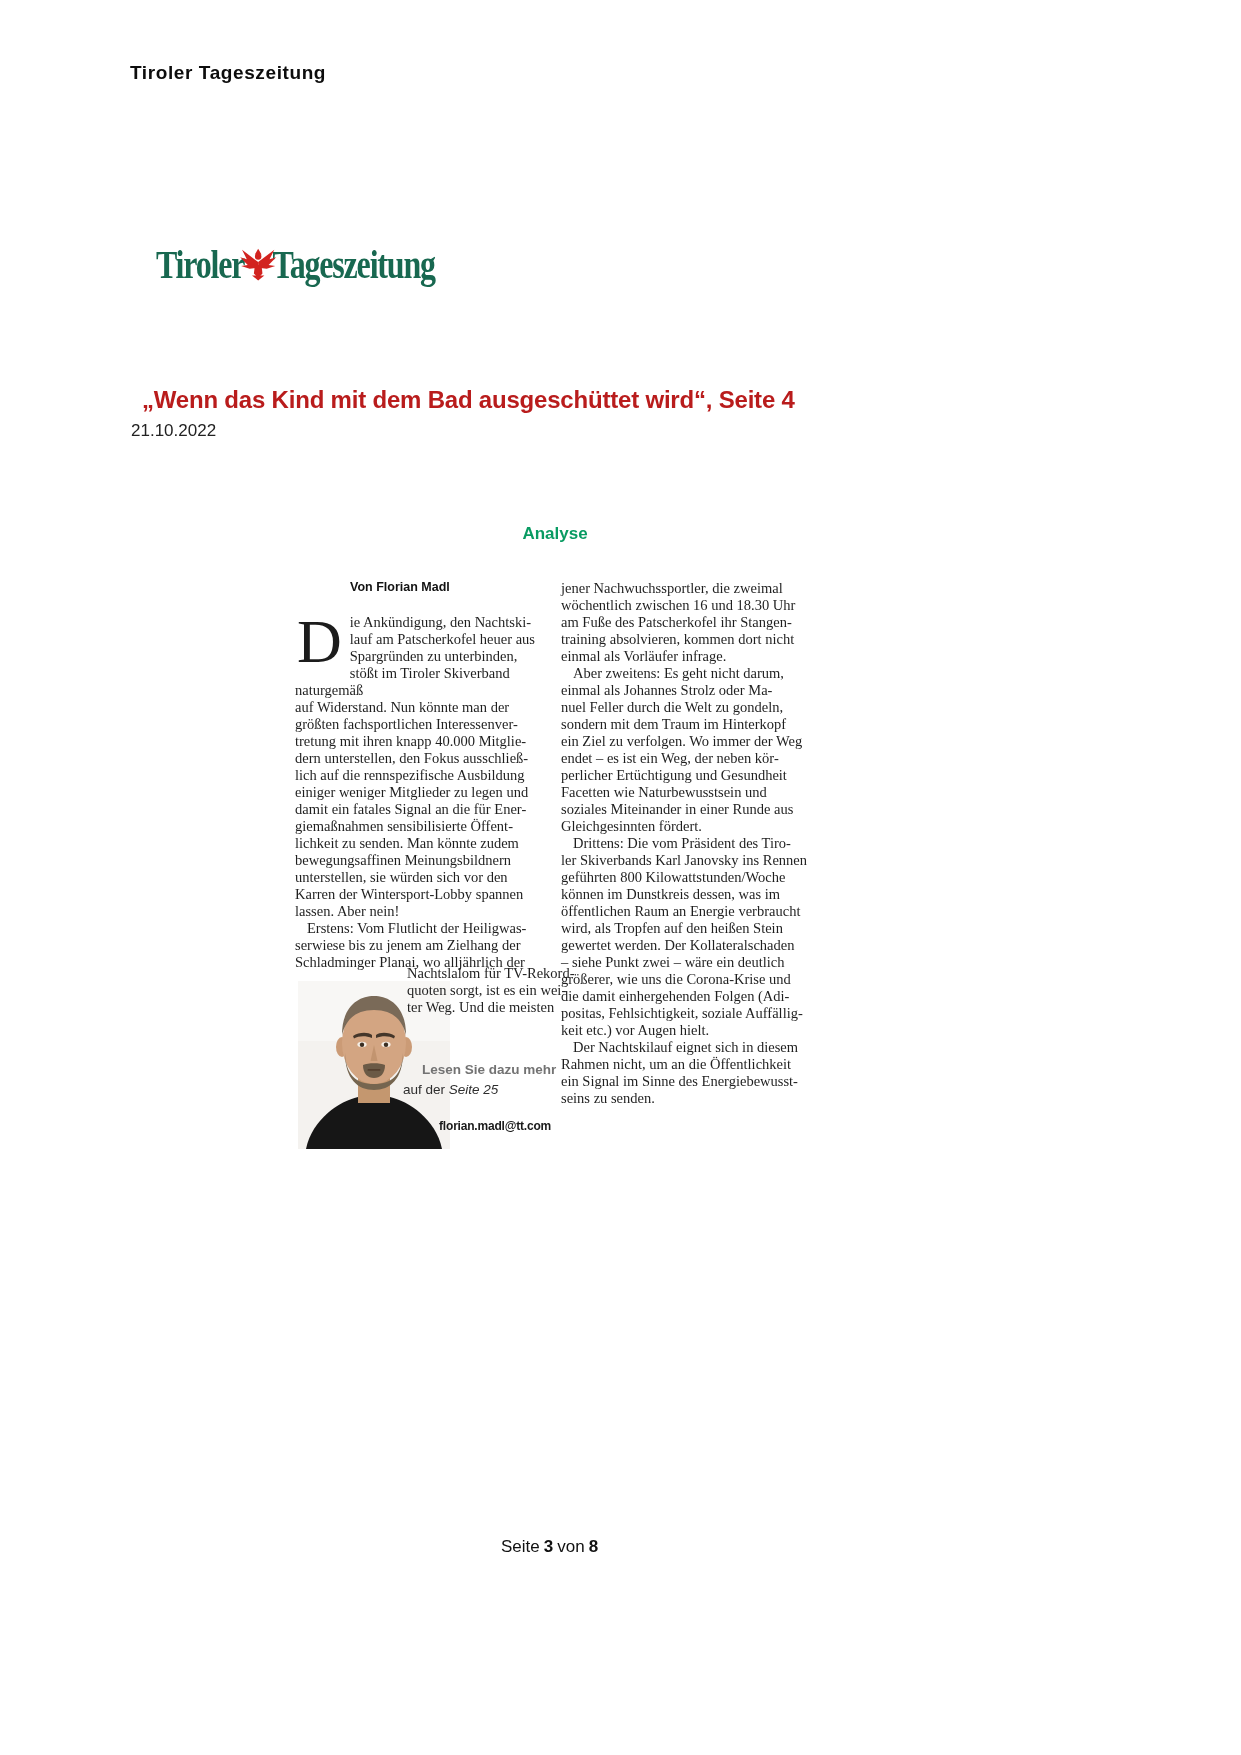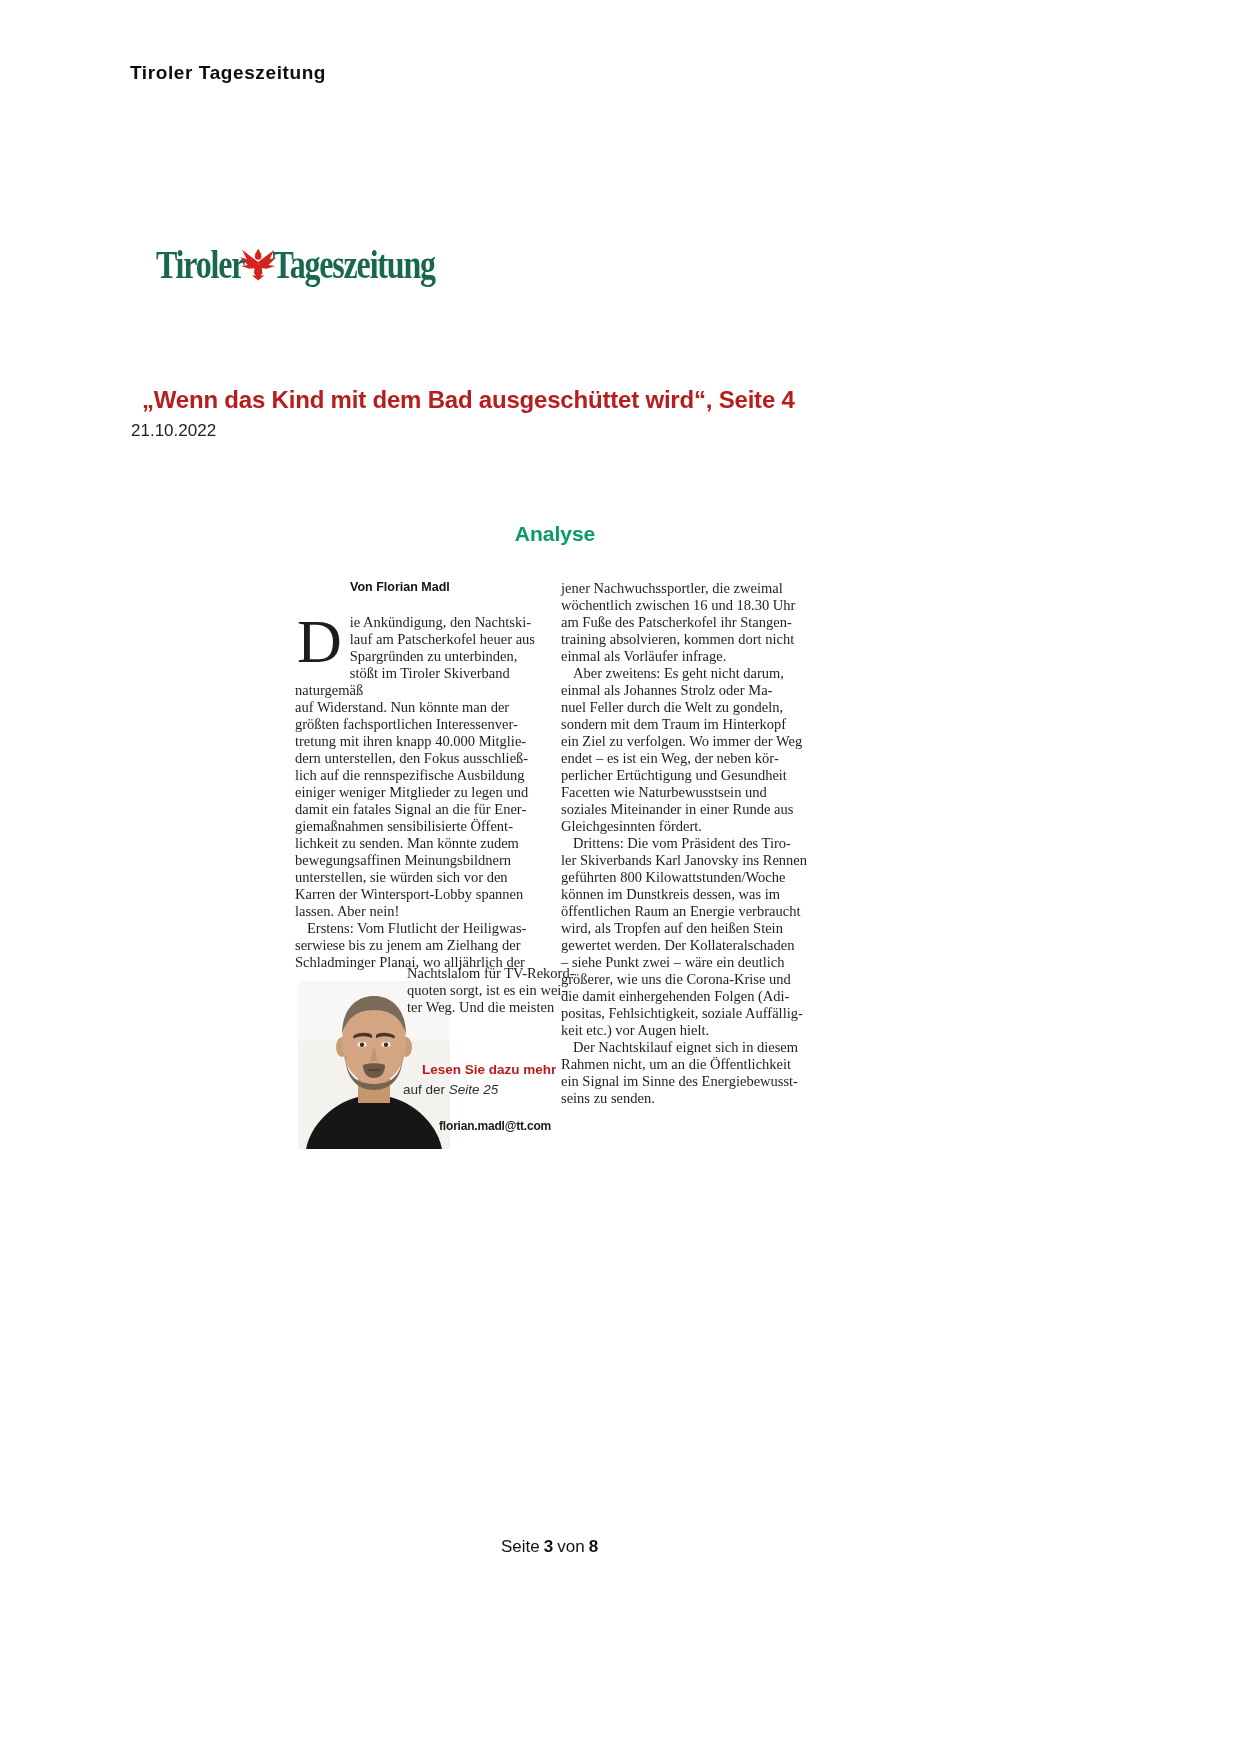--- a/index.html
+++ b/index.html
@@ -22,21 +22,21 @@
   .logo .eagle svg{width:38px;height:36px;display:block;}
   
   .summary-headline{
     position:absolute;left:130px;top:386px;
     font-size:24px;font-weight:bold;color:#b91c1c;letter-spacing:-0.2px;margin-left:12px;
   }
   .summary-date{position:absolute;left:131px;top:421px;font-size:17px;color:#222;}
   
   .article{position:absolute;left:295px;top:524px;width:520px;}
   .kicker{
-    text-align:center;color:#089b62;font-weight:bold;font-size:21px;
+    text-align:center;color:#089b62;font-weight:bold;font-size:17px;
     line-height:20px;margin-bottom:7px;
   }
   .article-title{
     text-align:center;font-family:"Liberation Serif", serif;font-style:italic;
     font-size:43px;line-height:48px;color:#1d1d29;letter-spacing:-0.5px;
   }
   .columns{display:flex;gap:14px;margin-top:36px;}
   .col-left{width:252px;position:relative;}
   .col-right{width:254px;}
   .byline{
@@ -51,21 +51,21 @@
   .dropcap{
     float:left;font-family:"Liberation Serif", serif;font-size:62px;
     line-height:50px;padding:2px 8px 0 2px;color:#1c1c1c;
   }
   
   .photo-area{position:relative;height:190px;}
   .photo{position:absolute;left:3px;top:10px;width:152px;height:168px;}
   .photo svg{display:block;width:152px;height:168px;}
   .beside-text{position:absolute;left:112px;top:-6px;width:170px;}
   .promo{position:absolute;left:108px;top:90px;width:165px;}
-  .promo-line1{color:#b91c1c;font-weight:bold;font-size:13.5px;line-height:17px;padding-left:19px;}
+  .promo-line1{color:#737373;font-weight:bold;font-size:13.5px;line-height:17px;padding-left:19px;}
   .promo-line2{color:#2e2e2e;font-size:13.5px;line-height:18px;margin-top:3px;}
   .promo-line2 .it{font-style:italic;}
   .email{
     position:absolute;right:-4px;top:148px;font-size:12px;font-weight:bold;
     color:#1a1a1a;letter-spacing:-0.2px;
   }
   
   .footer{position:absolute;left:501px;top:1537px;font-size:17px;color:#111;white-space:nowrap;}
   .footer span{display:inline-block;margin-right:4px;}
   .footer .b{font-weight:bold;}

